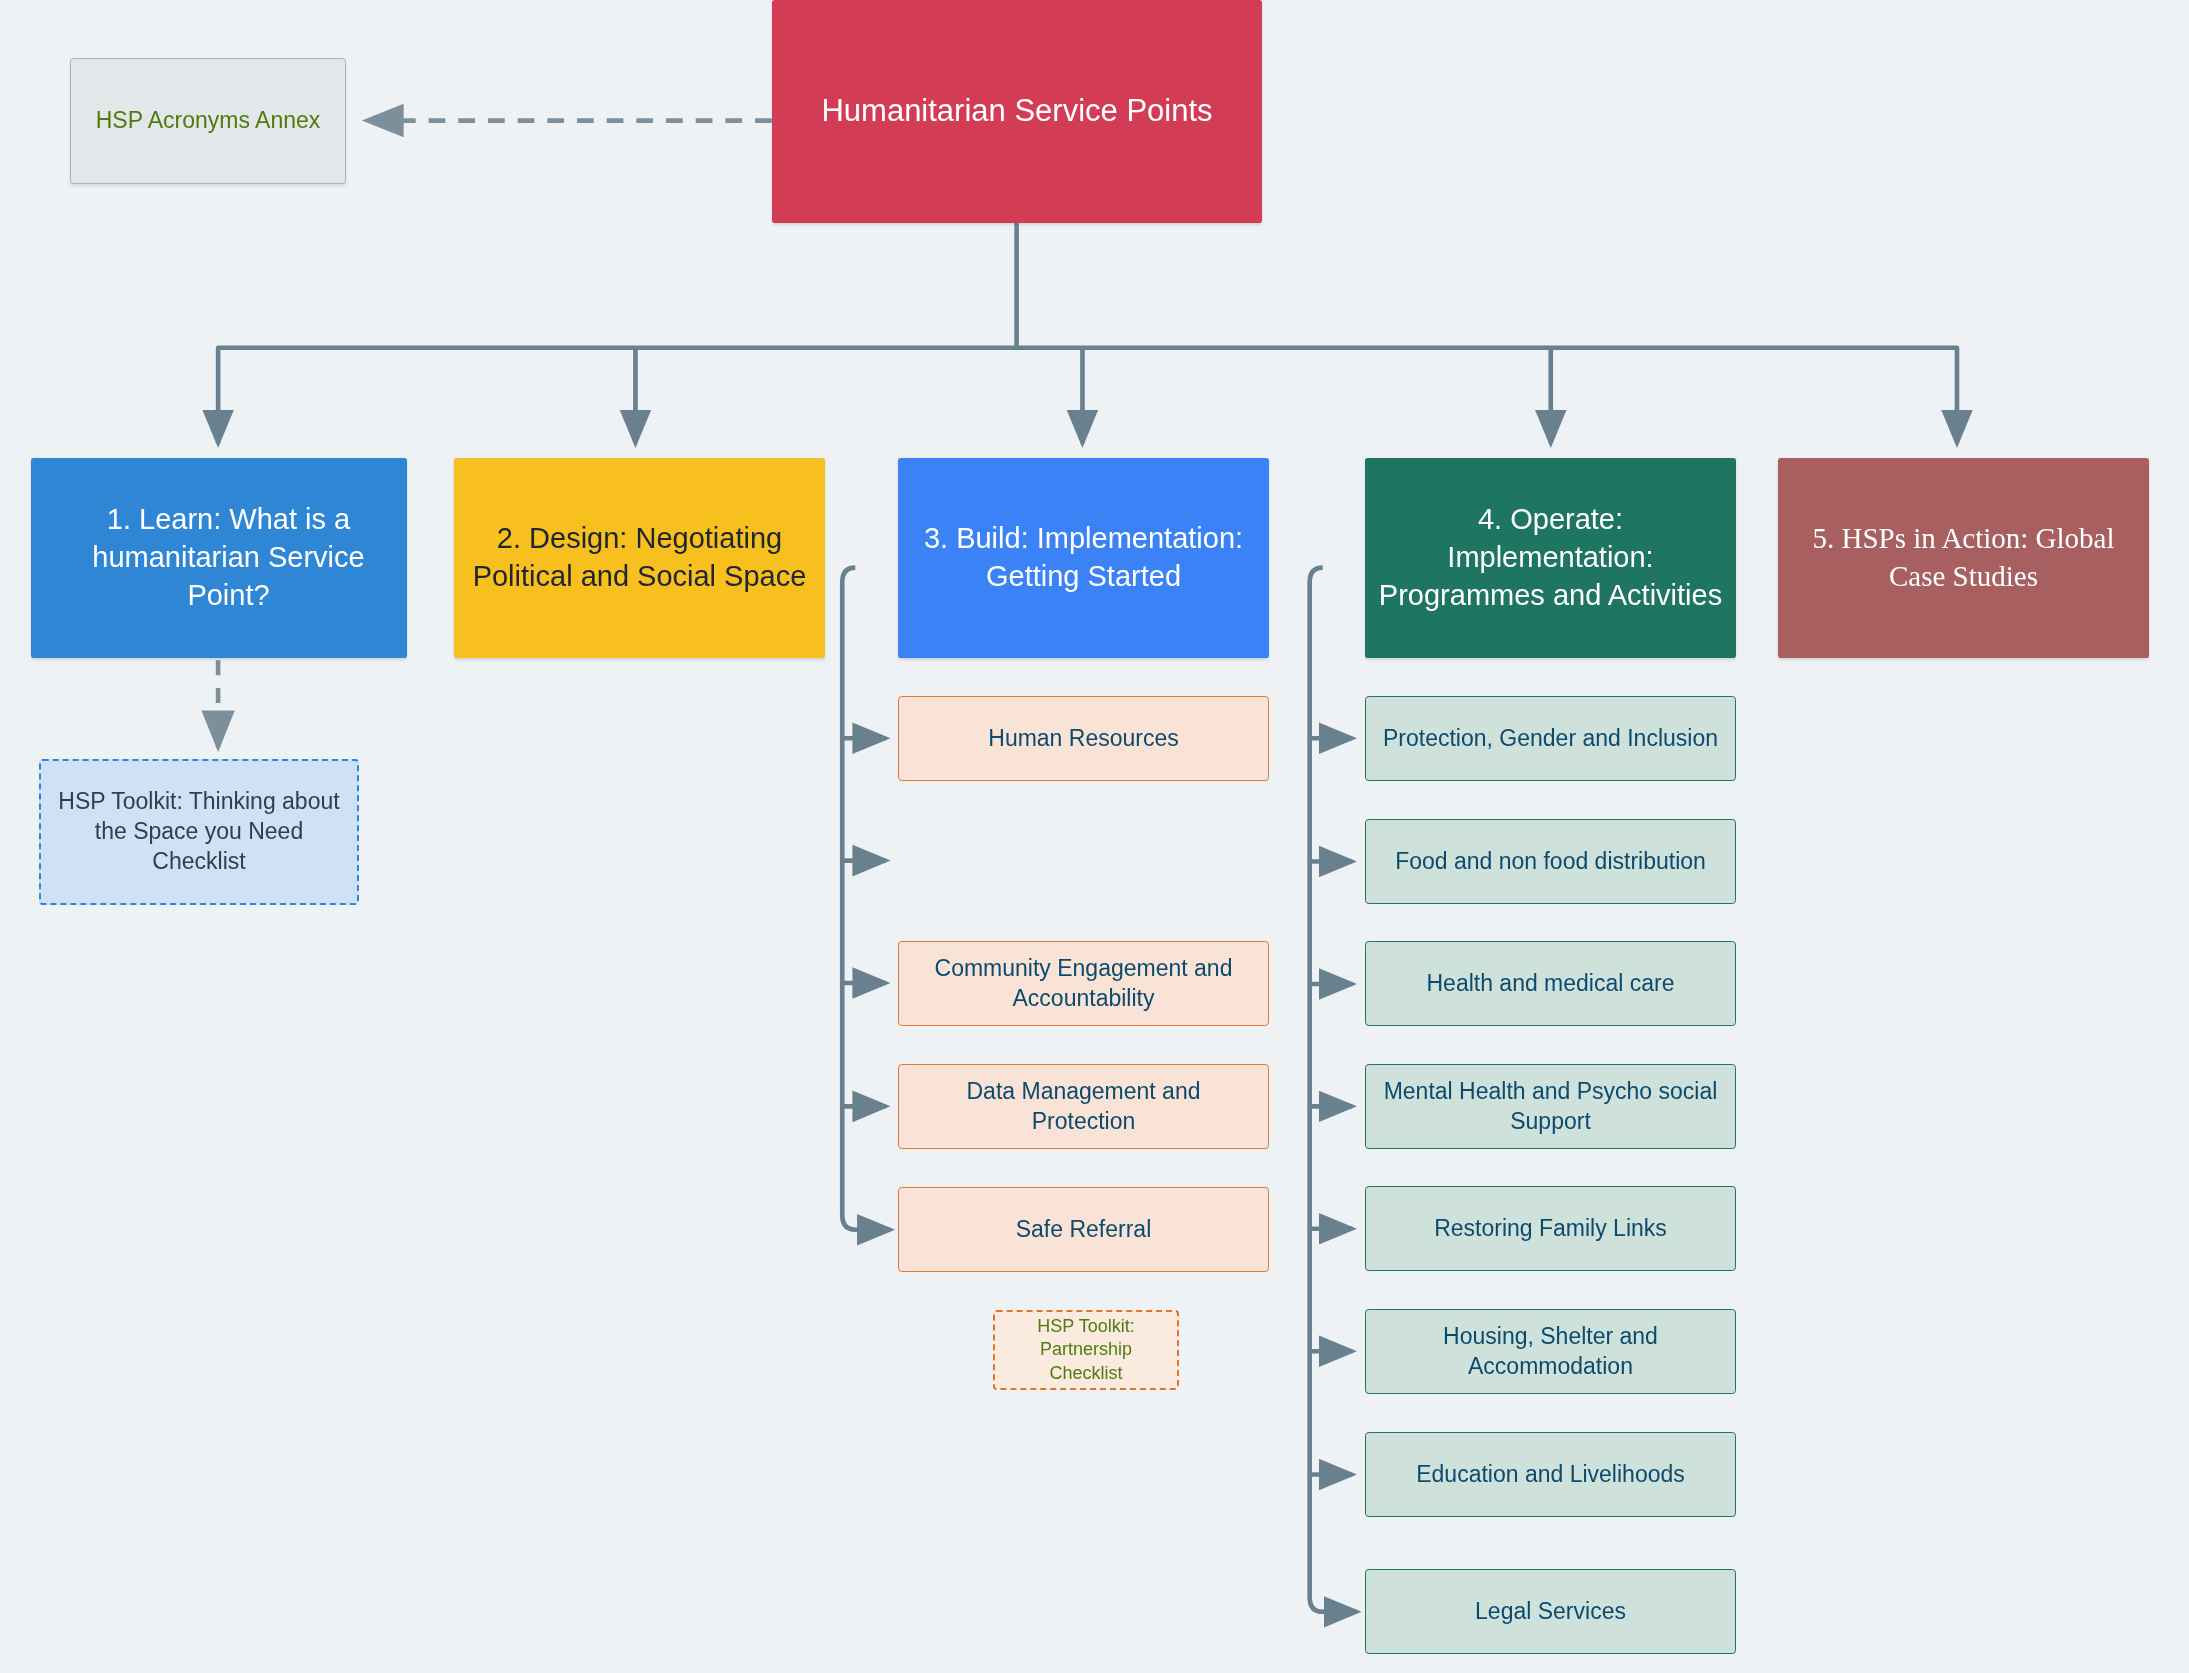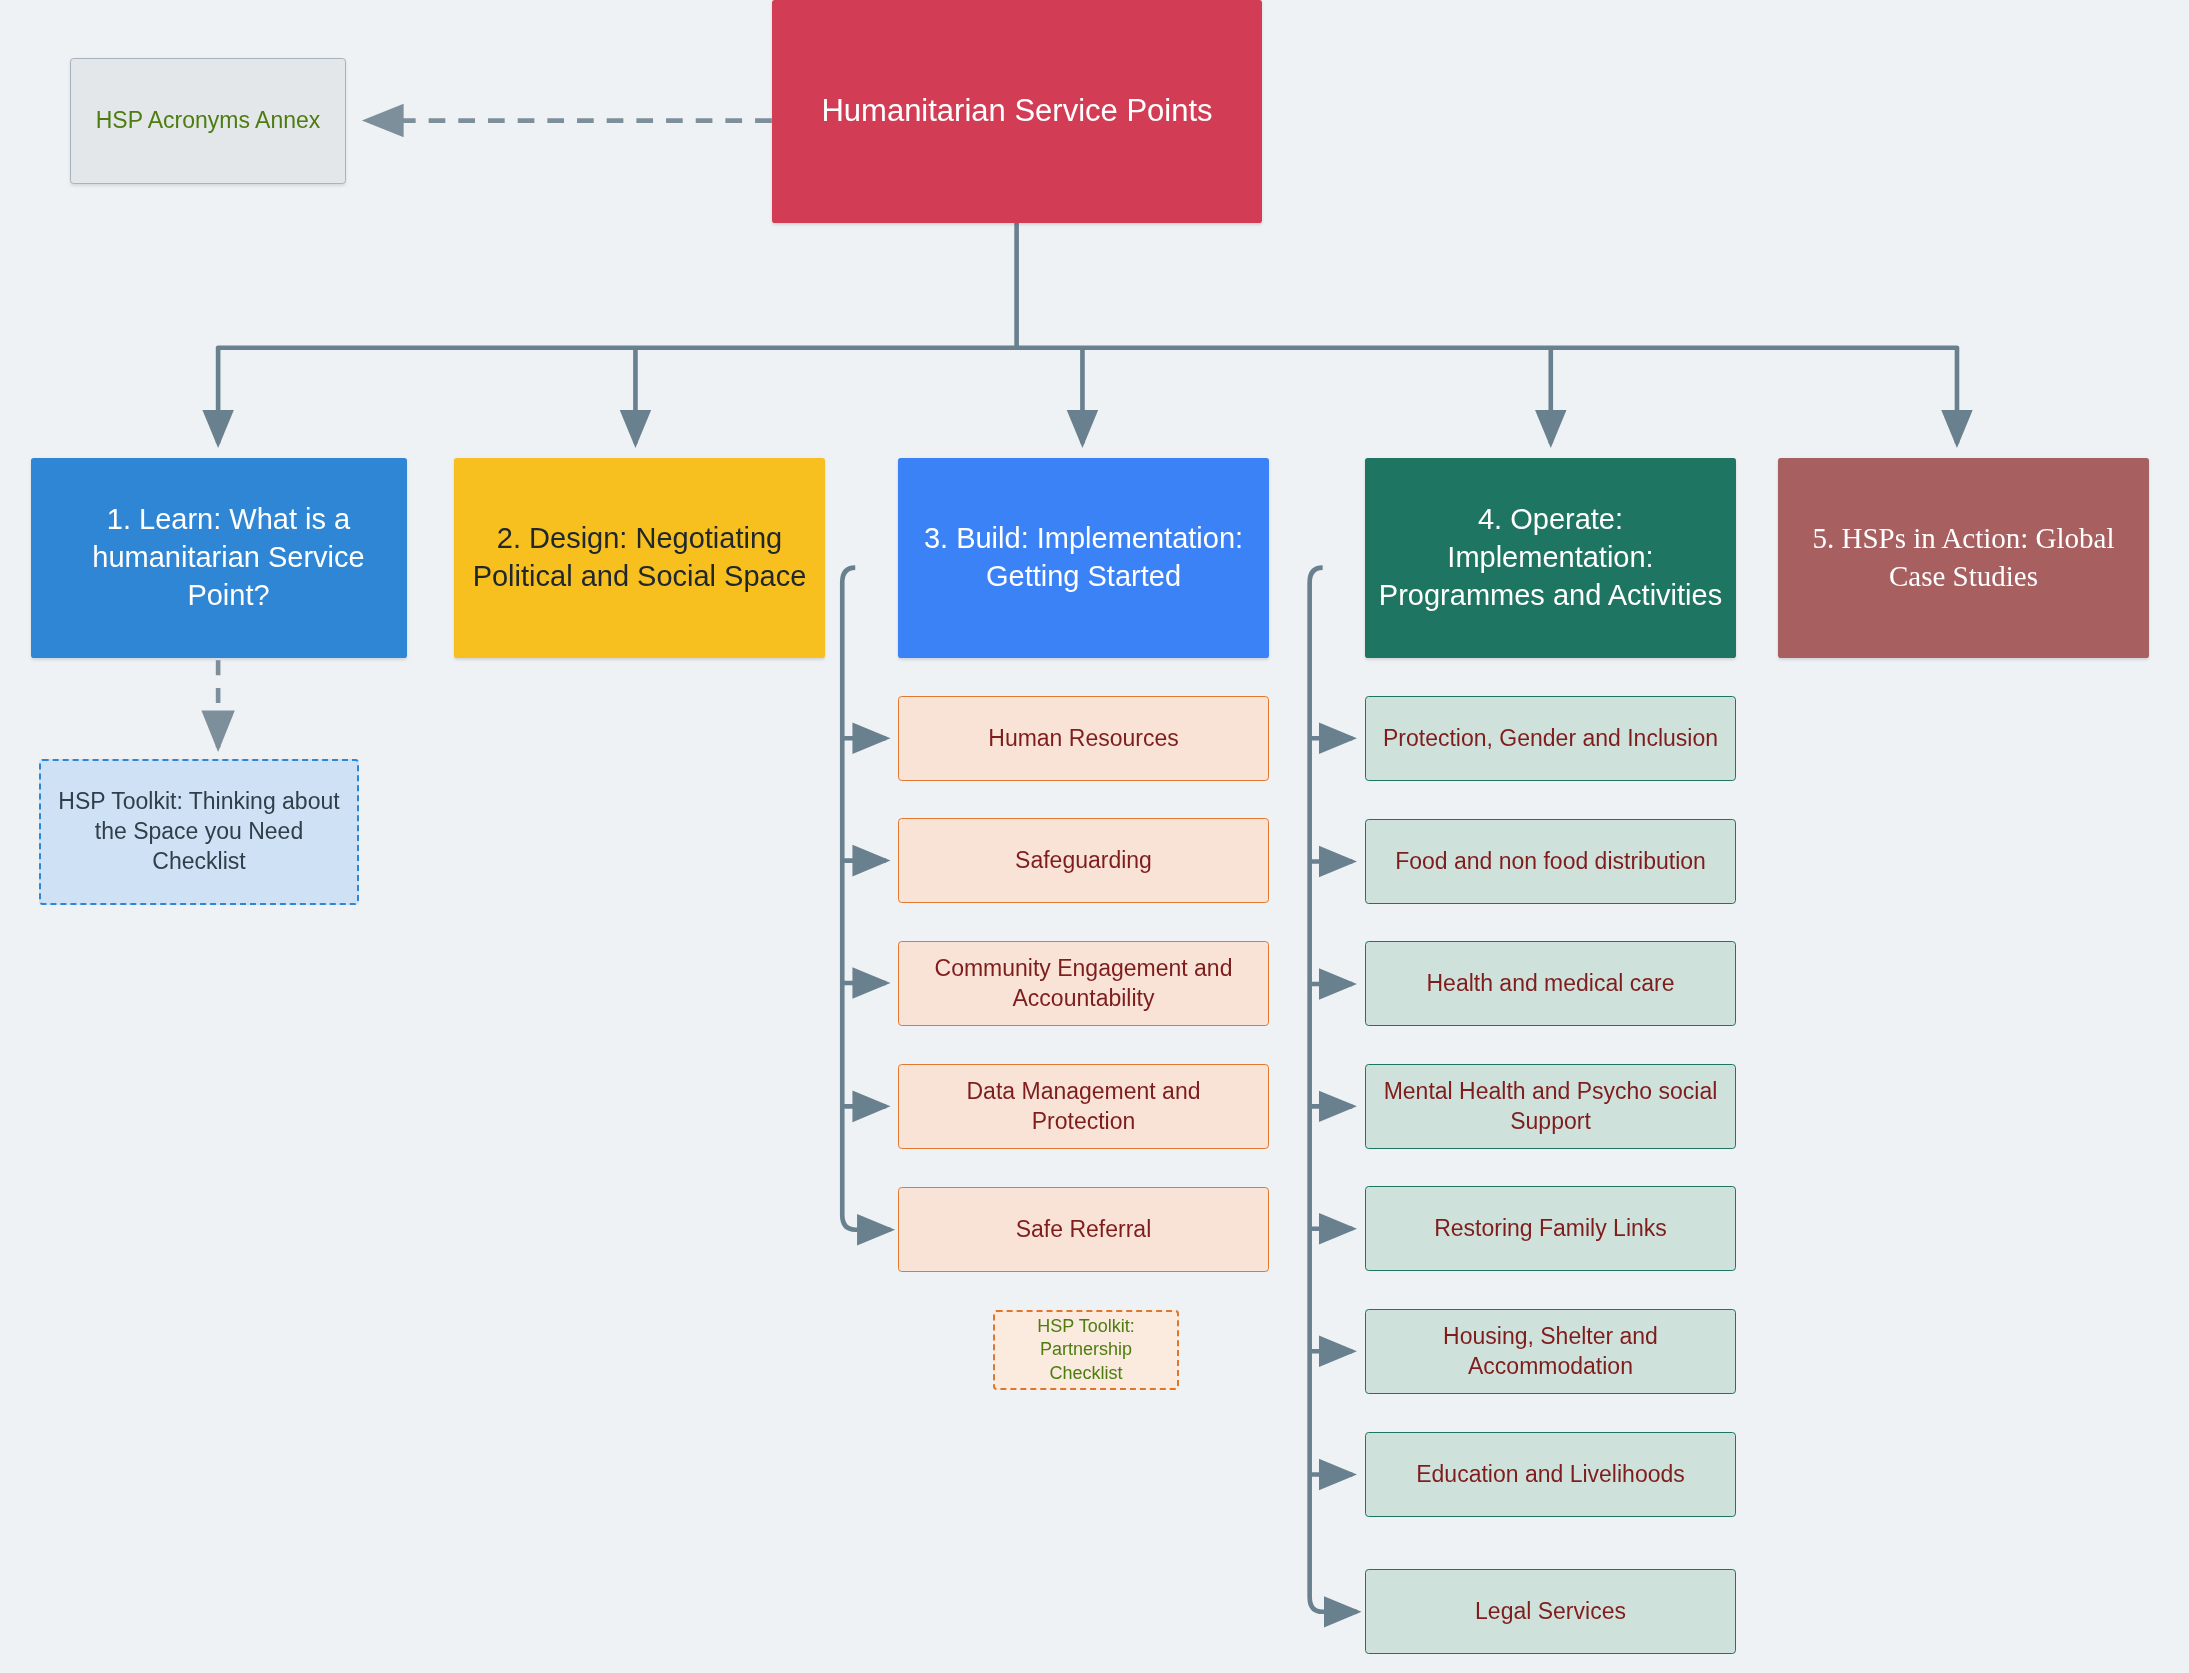--- a/index.html
+++ b/index.html
@@ -56,21 +56,21 @@
   .node.lvl1.yellow { background: #f8c01f; color: #20272e; }
   .node.lvl1.orange { background: #3b82f6; }
   .node.lvl1.green  { background: #1e7561; }
   .node.lvl1.maroon { background: #a85f60; font-family: Liberation Serif, serif; }
 
   
   .node.chip {
     font-size: 23px;
     border-radius: 3.7px;
     padding: 3.7px 15px;
-    color: #7f1d1d;
+    color: #0c4a6e;
   }
   .node.chip.orangechip {
     background: #f8e3d6;
     border: 1.9px solid #e07a32;
   }
   .node.chip.greenchip {
     background: #cfe1db;
     border: 1.9px solid #1e7561;
   }
 
@@ -158,21 +158,20 @@
 
   <div class="node lvl1 blue" style="left:31px; top:458px; width:376px; height:200px;">1. Learn: What is a humanitarian Service Point?</div>
 
   <div class="node note-blue" style="left:39px; top:759px; width:320px; height:146px;">HSP Toolkit: Thinking about the Space you Need Checklist</div>
 
   <div class="node lvl1 yellow" style="left:454px; top:458px; width:371px; height:200px;">2. Design: Negotiating Political and Social Space</div>
 
   <div class="node lvl1 orange" style="left:898px; top:458px; width:371px; height:200px;">3. Build: Implementation: Getting Started</div>
 
   <div class="node chip orangechip" style="left:898px; top:696px; width:371px; height:85px;">Human Resources</div>
-  <div class="node chip orangechip" style="left:898px; top:818px; width:371px; height:85px;">Safeguarding</div>
   <div class="node chip orangechip" style="left:898px; top:941px; width:371px; height:85px;">Community Engagement and Accountability</div>
   <div class="node chip orangechip" style="left:898px; top:1064px; width:371px; height:85px;">Data Management and Protection</div>
   <div class="node chip orangechip" style="left:898px; top:1187px; width:371px; height:85px;">Safe Referral</div>
 
   <div class="node note-orange" style="left:993px; top:1310px; width:186px; height:80px;">HSP Toolkit:
 Partnership Checklist</div>
 
   <div class="node lvl1 green" style="left:1365px; top:458px; width:371px; height:200px;">4. Operate: Implementation: Programmes and Activities</div>
 
   <div class="node chip greenchip" style="left:1365px; top:696px; width:371px; height:85px;">Protection, Gender and Inclusion</div>

